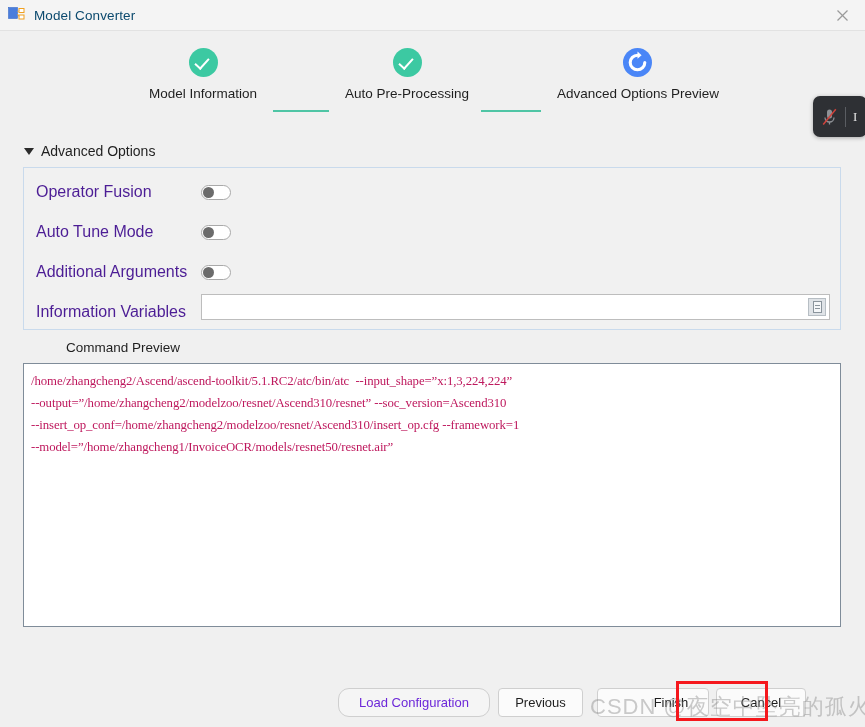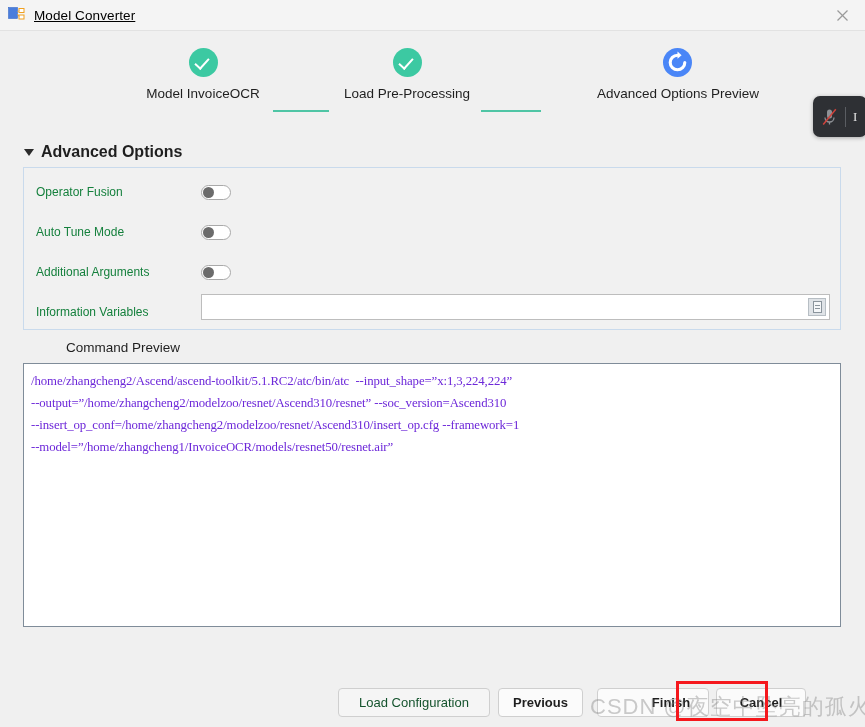--- a/index.html
+++ b/index.html
@@ -41,23 +41,22 @@
     align-items: center;
     gap: 8px;
     padding-left: 8px;
   }
   .app-icon {
     width: 18px; height: 18px;
     position: relative;
   }
   .title-text {
     font-size: 13.5px;
-    color: #000000;
+    color: #0c4a6e;
     letter-spacing: .1px;
-    text-decoration: underline;
   }
   .close-btn {
     position: absolute;
     right: 0; top: 0;
     width: 46px; height: 30px;
     display: flex;
     align-items: center;
     justify-content: center;
     color: #9a9a9a;
     font-size: 15px;
@@ -121,26 +120,25 @@
     box-shadow: 0 1px 4px rgba(0,0,0,.3);
   }
   .mic-muted { width: 17px; height: 20px; position: relative; }
   .tb-divider { width: 1px; height: 20px; background: #5a5d62; }
   .tb-extra { color: #e3e3e3; font-size: 13px; font-family: "Liberation Serif", serif;}
 
   
   .section-header {
     position: absolute;
     left: 24px; top: 143px;
-    font-size: 16px;
+    font-size: 14px;
     color: #1f1f1f;
     display: flex;
     align-items: center;
     gap: 7px;
-    font-weight: bold;
   }
   .tri-down {
     width: 0; height: 0;
     border-left: 5.5px solid transparent;
     border-right: 5.5px solid transparent;
     border-top: 7px solid #2b2b2b;
   }
 
   .adv-panel {
     position: absolute;
@@ -152,22 +150,22 @@
   }
   .adv-row {
     position: absolute;
     left: 12px;
     height: 26px;
     display: flex;
     align-items: center;
   }
   .adv-label {
     width: 165px;
-    font-size: 12px;
-    color: #15803d;
+    font-size: 16px;
+    color: #4c1d95;
   }
   .toggle {
     width: 30px; height: 15px;
     border-radius: 8px;
     background: #ffffff;
     border: 1px solid #a9a9a9;
     position: relative;
     box-sizing: border-box;
   }
   .toggle .knob {
@@ -229,21 +227,21 @@
     width: 818px; height: 264px;
     background: #ffffff;
     border: 1px solid #7f8c99;
     box-sizing: border-box;
     padding: 6px 7px;
     overflow: hidden;
   }
   .cmd-line {
     font-family: "Liberation Serif", serif;
     font-size: 12.8px;
-    color: #6d28d9;
+    color: #be185d;
     line-height: 22px;
     white-space: pre;
     letter-spacing: -0.1px;
   }
 
   
   .btn-bar {
     position: absolute;
     left: 0; top: 688px;
     width: 865px; height: 32px;
@@ -256,24 +254,25 @@
     border-radius: 4px;
     background: #fbfbfb;
     font-size: 13px;
     color: #1f1f1f;
     display: flex;
     align-items: center;
     justify-content: center;
     box-sizing: border-box;
   }
   .btn.disabled {
-    color: #14532d;
+    color: #6d28d9;
     background: #f5f5f5;
-  }
-  .btn.strong { font-weight: bold; text-align: right; }
+    border-radius: 11px;
+  }
+  .btn.strong { font-weight: normal; text-align: right; }
 
   
   .red-box {
     position: absolute;
     left: 676px; top: 681px;
     width: 92px; height: 40px;
     border: 3px solid #f5181d;
     box-sizing: border-box;
     pointer-events: none;
   }
@@ -314,33 +313,33 @@
         <line x1="1.5" y1="1.5" x2="11.5" y2="11.5" stroke="#9a9a9a" stroke-width="1.3"></line>
         <line x1="11.5" y1="1.5" x2="1.5" y2="11.5" stroke="#9a9a9a" stroke-width="1.3"></line>
       </svg>
     </div>
   </div>
 
   <div class="stepper">
 
     <div class="step" style="left:123px; top:0; width:160px;">
       <div class="step-circle done"></div>
-      <div class="step-label">Model InvoiceOCR</div>
+      <div class="step-label">Model Information</div>
     </div>
 
     <div class="connector" style="left:273px; width:56px;"></div>
 
     <div class="step" style="left:327px; top:0; width:160px;">
       <div class="step-circle done"></div>
-      <div class="step-label">Load Pre-Processing</div>
+      <div class="step-label">Auto Pre-Processing</div>
     </div>
 
     <div class="connector" style="left:481px; width:60px;"></div>
 
-    <div class="step" style="left:557px; top:0; width:160px;margin-left:40px;">
+    <div class="step" style="left:557px; top:0; width:160px;">
       <div class="step-circle active">
         <svg class="spin-svg" width="29" height="29" viewBox="0 0 29 29">
           <path d="M14.5 7.2 A7.3 7.3 0 1 0 21.8 14.5" fill="none" stroke="#ffffff" stroke-width="3.1" stroke-linecap="round"></path>
           <polygon points="14.5,3.6 14.5,10.8 18.6,7.2" fill="#ffffff"></polygon>
         </svg>
       </div>
       <div class="step-label">Advanced Options  Preview</div>
     </div>
   </div>
 

